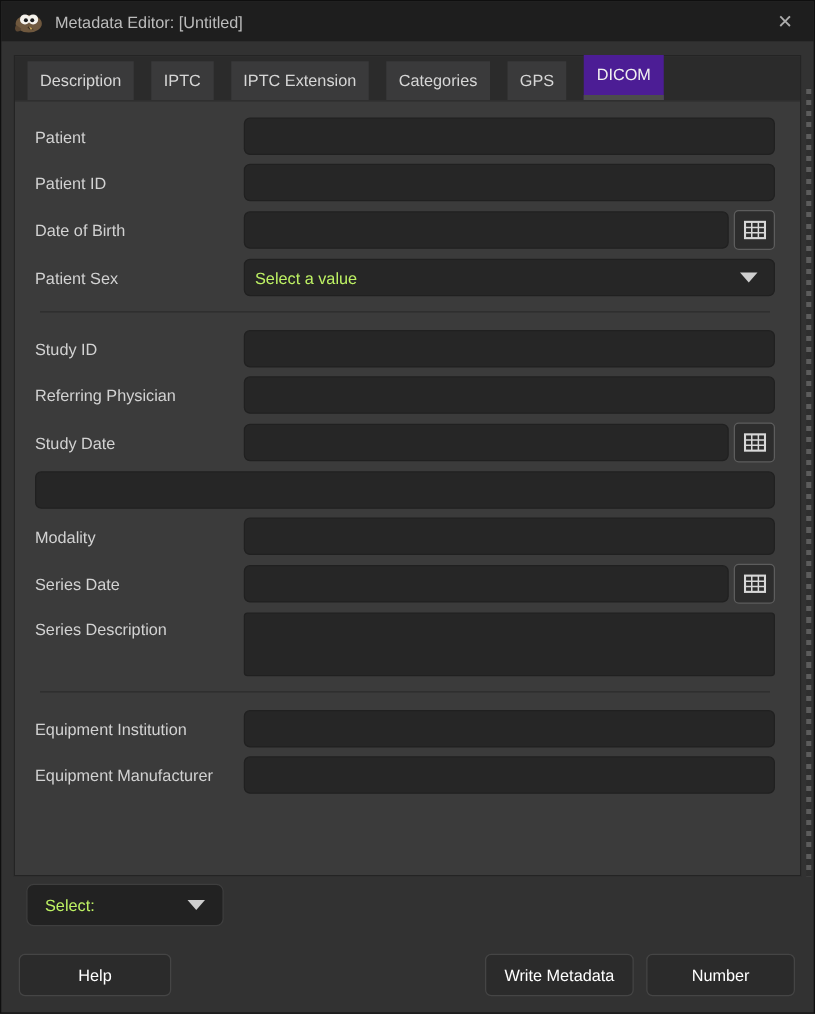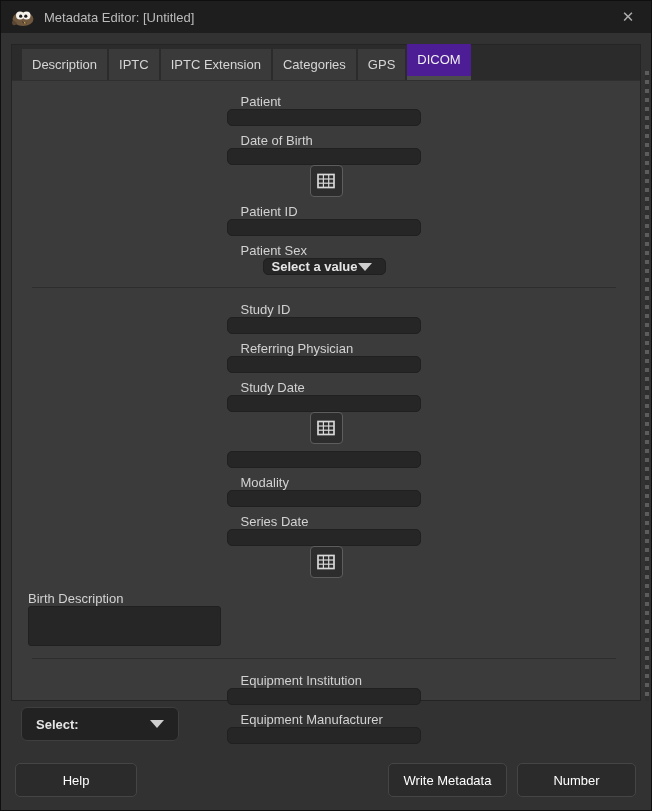--- a/index.html
+++ b/index.html
@@ -31,57 +31,58 @@
   
   .notebook {
     flex:none; margin:11px 10px 0 10px; height:657px;
     background:#3b3b3b; border:1px solid #242424;
     display:flex; flex-direction:column;
   }
   .tabbar {
     flex:none; height:36px; background:#2b2b2b;
     display:flex; align-items:flex-end; padding-left:10px;
     border-bottom:1px solid #2f2f2f;
+    gap:12px;
   }
   .tab {
     height:31px; line-height:31px; padding:0 10px; margin-right:2px;
     background:#3a3a3b; color:#d6d6d6; font-size:13px; white-space:nowrap;
     cursor:default;
   }
   .tab.active {
     position:relative; height:36px; line-height:32px;
     background:#4c1d95; color:#f0f0f0;
   }
   .tab.active::after {
     content:""; position:absolute; left:0; right:0; bottom:0;
     height:4px; background:#4c4c4c;
   }
   
   .form { flex:1; padding:13px 20px 0 16px; }
-  .row { display:flex; align-items:center; margin-bottom:7px;flex-direction:column; }
+  .row { display:flex; align-items:center; margin-bottom:7px; }
   .row.top { align-items:flex-start; }
   .row.top .lbl { padding-top:6px; }
   .lbl { flex:none; width:167px; color:#d2d2d2; font-size:13px; }
   .fld, .area, .combo {
     background:#262626; border:1px solid #202020; color:#ececec;
     font-family:"Liberation Sans", sans-serif; font-size:13px;
   }
   .fld {
     flex:1; height:30px; border-radius:5px; padding:0 8px; min-width:0;
     outline:none;
   }
   .area {
     flex:1; height:51px; border-radius:3px; padding:4px 8px;
     resize:none; outline:none;
   }
   .combo {
     flex:1; height:30px; border-radius:5px; padding:0 13px 0 8px;
     display:flex; align-items:center; cursor:default;
   }
-  .combo-text { font-weight:bold; color:#e5e5e5; font-size:13px; }
+  .combo-text { font-weight:normal; color:#bef264; font-size:13px; }
   .arrow-down {
     margin-left:auto; width:0; height:0;
     border-left:7px solid transparent; border-right:7px solid transparent;
     border-top:8px solid #cfcfcf;
   }
   .date-btn {
     flex:none; width:33px; height:32px; margin-left:4px;
     background:#2d2d2d; border:1px solid #5d5d5d; border-radius:4px;
     display:flex; align-items:center; justify-content:center; cursor:default;
   }
@@ -144,39 +145,39 @@
     </div>
 
     <div class="form">
 
       <div class="row">
         <span class="lbl">Patient</span>
         <input class="fld" type="text" value="" style="">
       </div>
 
       <div class="row">
+        <span class="lbl">Patient ID</span>
+        <input class="fld" type="text" value="" style="">
+      </div>
+
+      <div class="row">
         <span class="lbl">Date of Birth</span>
         <input class="fld" type="text" value="" style="">
         <span class="date-btn">
           <svg width="18" height="16" viewBox="0 0 18 16">
             <rect x="1" y="1.5" width="16" height="13" fill="none" stroke="#d8d8d8" stroke-width="1.7"></rect>
             <line x1="6.4" y1="1.5" x2="6.4" y2="14.5" stroke="#d8d8d8" stroke-width="1.2"></line>
             <line x1="11.7" y1="1.5" x2="11.7" y2="14.5" stroke="#d8d8d8" stroke-width="1.2"></line>
             <line x1="1" y1="6" x2="17" y2="6" stroke="#d8d8d8" stroke-width="1.2"></line>
             <line x1="1" y1="10.2" x2="17" y2="10.2" stroke="#d8d8d8" stroke-width="1.2"></line>
           </svg>
         </span>
       </div>
 
       <div class="row">
-        <span class="lbl">Patient ID</span>
-        <input class="fld" type="text" value="" style="">
-      </div>
-
-      <div class="row">
         <span class="lbl">Patient Sex</span>
         <span class="combo">
           <span class="combo-text">Select a value</span>
           <span class="arrow-down"></span>
         </span>
       </div>
 
       <div class="divider"></div>
 
       <div class="row">
@@ -221,21 +222,21 @@
             <rect x="1" y="1.5" width="16" height="13" fill="none" stroke="#d8d8d8" stroke-width="1.7"></rect>
             <line x1="6.4" y1="1.5" x2="6.4" y2="14.5" stroke="#d8d8d8" stroke-width="1.2"></line>
             <line x1="11.7" y1="1.5" x2="11.7" y2="14.5" stroke="#d8d8d8" stroke-width="1.2"></line>
             <line x1="1" y1="6" x2="17" y2="6" stroke="#d8d8d8" stroke-width="1.2"></line>
             <line x1="1" y1="10.2" x2="17" y2="10.2" stroke="#d8d8d8" stroke-width="1.2"></line>
           </svg>
         </span>
       </div>
 
       <div class="row top">
-        <span class="lbl">Birth Description</span>
+        <span class="lbl">Series Description</span>
         <textarea class="area" style=""></textarea>
       </div>
 
       <div class="divider"></div>
 
       <div class="row">
         <span class="lbl">Equipment Institution</span>
         <input class="fld" type="text" value="" style="">
       </div>
 

